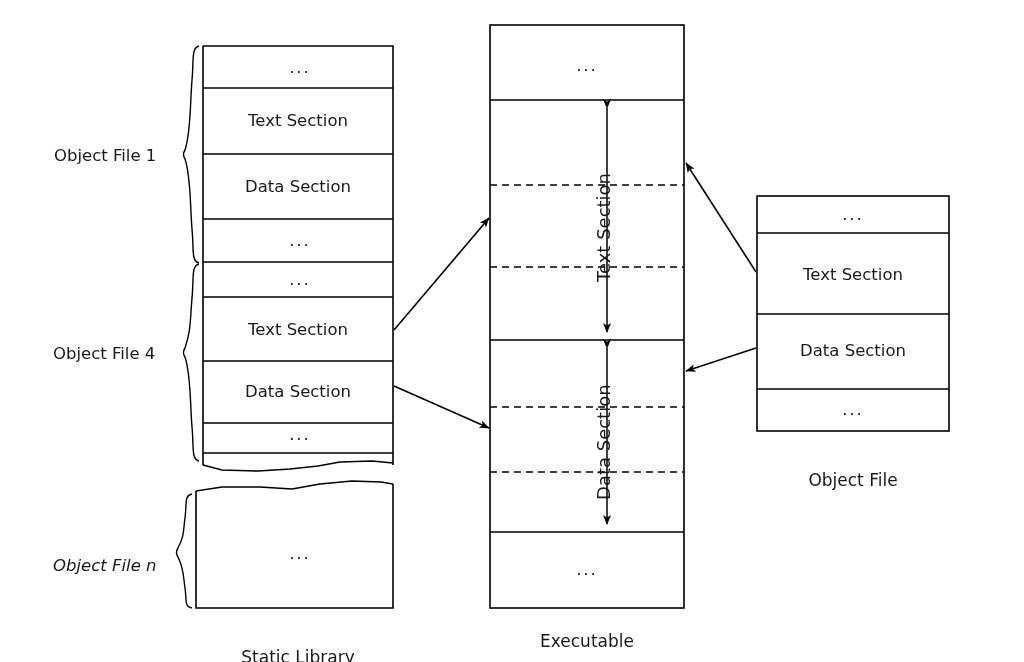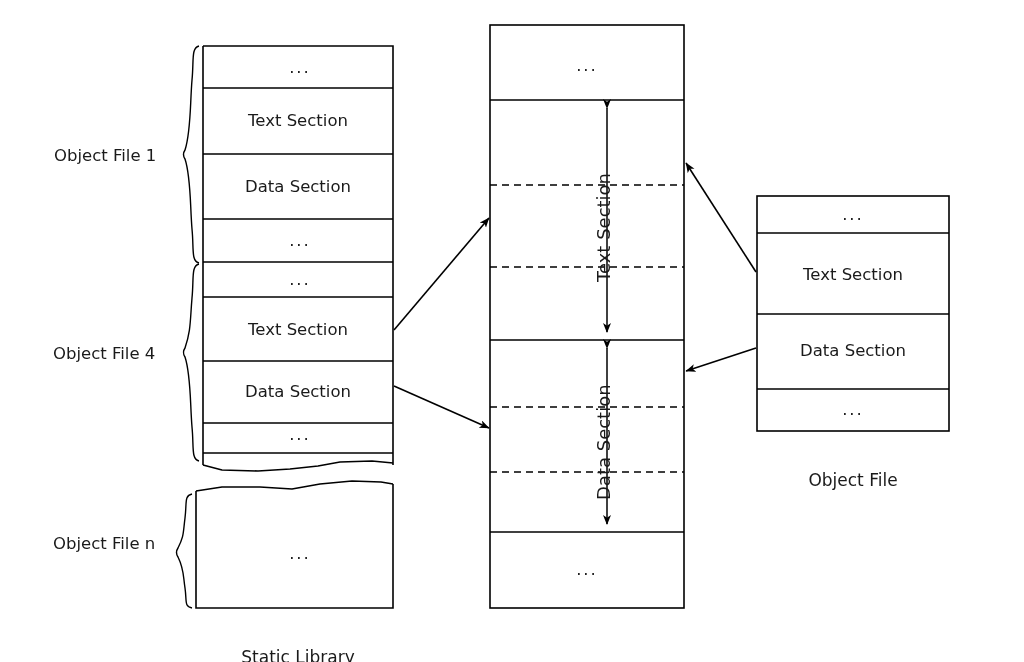--- a/index.html
+++ b/index.html
@@ -206,28 +206,29 @@
 
   <div class="ellipsis" style="left:288px; top:272px; width:24px; text-align:center;">...</div>
   <div class="cell-lbl" style="left:203px; top:322px; width:190px;">Text Section</div>
   <div class="cell-lbl" style="left:203px; top:384px; width:190px;">Data Section</div>
   <div class="ellipsis" style="left:288px; top:427px; width:24px; text-align:center;">...</div>
 
   <div class="ellipsis" style="left:288px; top:546px; width:24px; text-align:center;">...</div>
 
   <div class="side-lbl" style="left:54px; top:148px;">Object File 1</div>
   <div class="side-lbl" style="left:53px; top:346px;">Object File 4</div>
-  <div class="side-lbl" style="left:53px; top:536px;">Object File n</div>
+  <div class="side-lbl" style="left:53px; top:558px;font-style:italic;">Object File n</div>
 
   <div class="ellipsis" style="left:575px; top:58px; width:24px; text-align:center;">...</div>
   <div class="vert-lbl" style="left:595px; top:282px;">Text Section</div>
   <div class="vert-lbl" style="left:595px; top:500px;">Data Section</div>
   <div class="ellipsis" style="left:575px; top:562px; width:24px; text-align:center;">...</div>
 
   <div class="ellipsis" style="left:841px; top:207px; width:24px; text-align:center;">...</div>
   <div class="cell-lbl" style="left:757px; top:267px; width:192px;">Text Section</div>
   <div class="cell-lbl" style="left:757px; top:343px; width:192px;">Data Section</div>
   <div class="ellipsis" style="left:841px; top:402px; width:24px; text-align:center;">...</div>
 
   <div class="caption" style="left:203px; top:633px; width:190px; text-align:center;margin-top:16px;">Static Library</div>
+  <div class="caption" style="left:490px; top:633px; width:194px; text-align:center;">Executable</div>
   <div class="caption" style="left:757px; top:472px; width:192px; text-align:center;">Object File</div>
 
 </div>
 
 </body></html>

